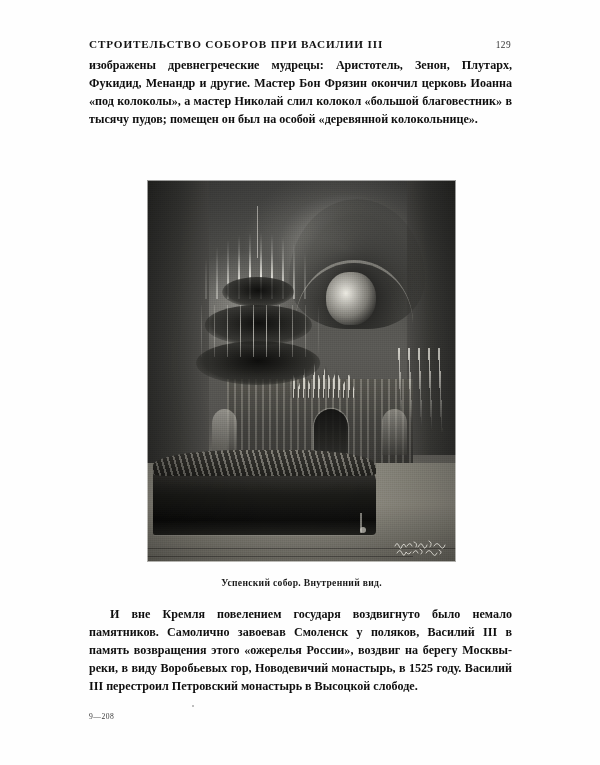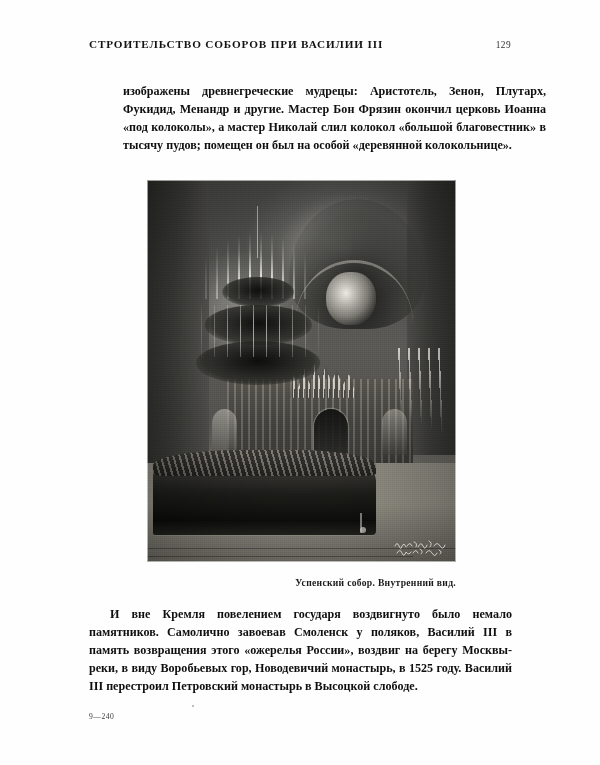--- a/index.html
+++ b/index.html
@@ -55,21 +55,21 @@
     position: absolute;
     left: 89px;
     width: 423px;
     text-align: justify;
     text-justify: inter-word;
     font-size: 12.1px;
     line-height: 18.1px;
     color: #0f0f0f;
     font-weight: 600;
   }
-  .para-top { top: 82px; margin-left: 34px; }
+  .para-top { top: 56px; }
   .para-bottom { top: 605px; text-indent: 21px; }
 
   
   .figure {
     position: absolute;
     left: 147px;
     top: 180px;
     width: 309px;
     height: 382px;
   }
@@ -368,21 +368,21 @@
     pointer-events: none;
   }
   .signature svg { display: block; }
 
   
   .caption {
     position: absolute;
     left: 147px;
     top: 577px;
     width: 309px;
-    text-align: right;
+    text-align: center;
     font-size: 9.6px;
     letter-spacing: 0.3px;
     color: #1a1a1a;
     font-weight: 600;
   }
 
   
   .sheet-mark {
     position: absolute;
     left: 89px;
@@ -466,16 +466,16 @@
         </div>
       </div>
       <div class="plate-border"></div>
     </div>
   </div>
 
   <div class="caption">Успенский собор. Внутренний вид.</div>
 
   <div class="textblock para-bottom">И вне Кремля повелением государя воздвигнуто было немало памятников. Самолично завоевав Смоленск у поляков, Василий III в память возвращения этого «ожерелья России», воздвиг на берегу Москвы-реки, в виду Воробьевых гор, Новодевичий монастырь, в 1525 году. Василий III перестроил Петровский монастырь в Высоцкой слободе.</div>
 
-  <div class="sheet-mark">9—240</div>
+  <div class="sheet-mark">9—208</div>
   <div class="page-speck"></div>
 
 </div>
 
 </body></html>

